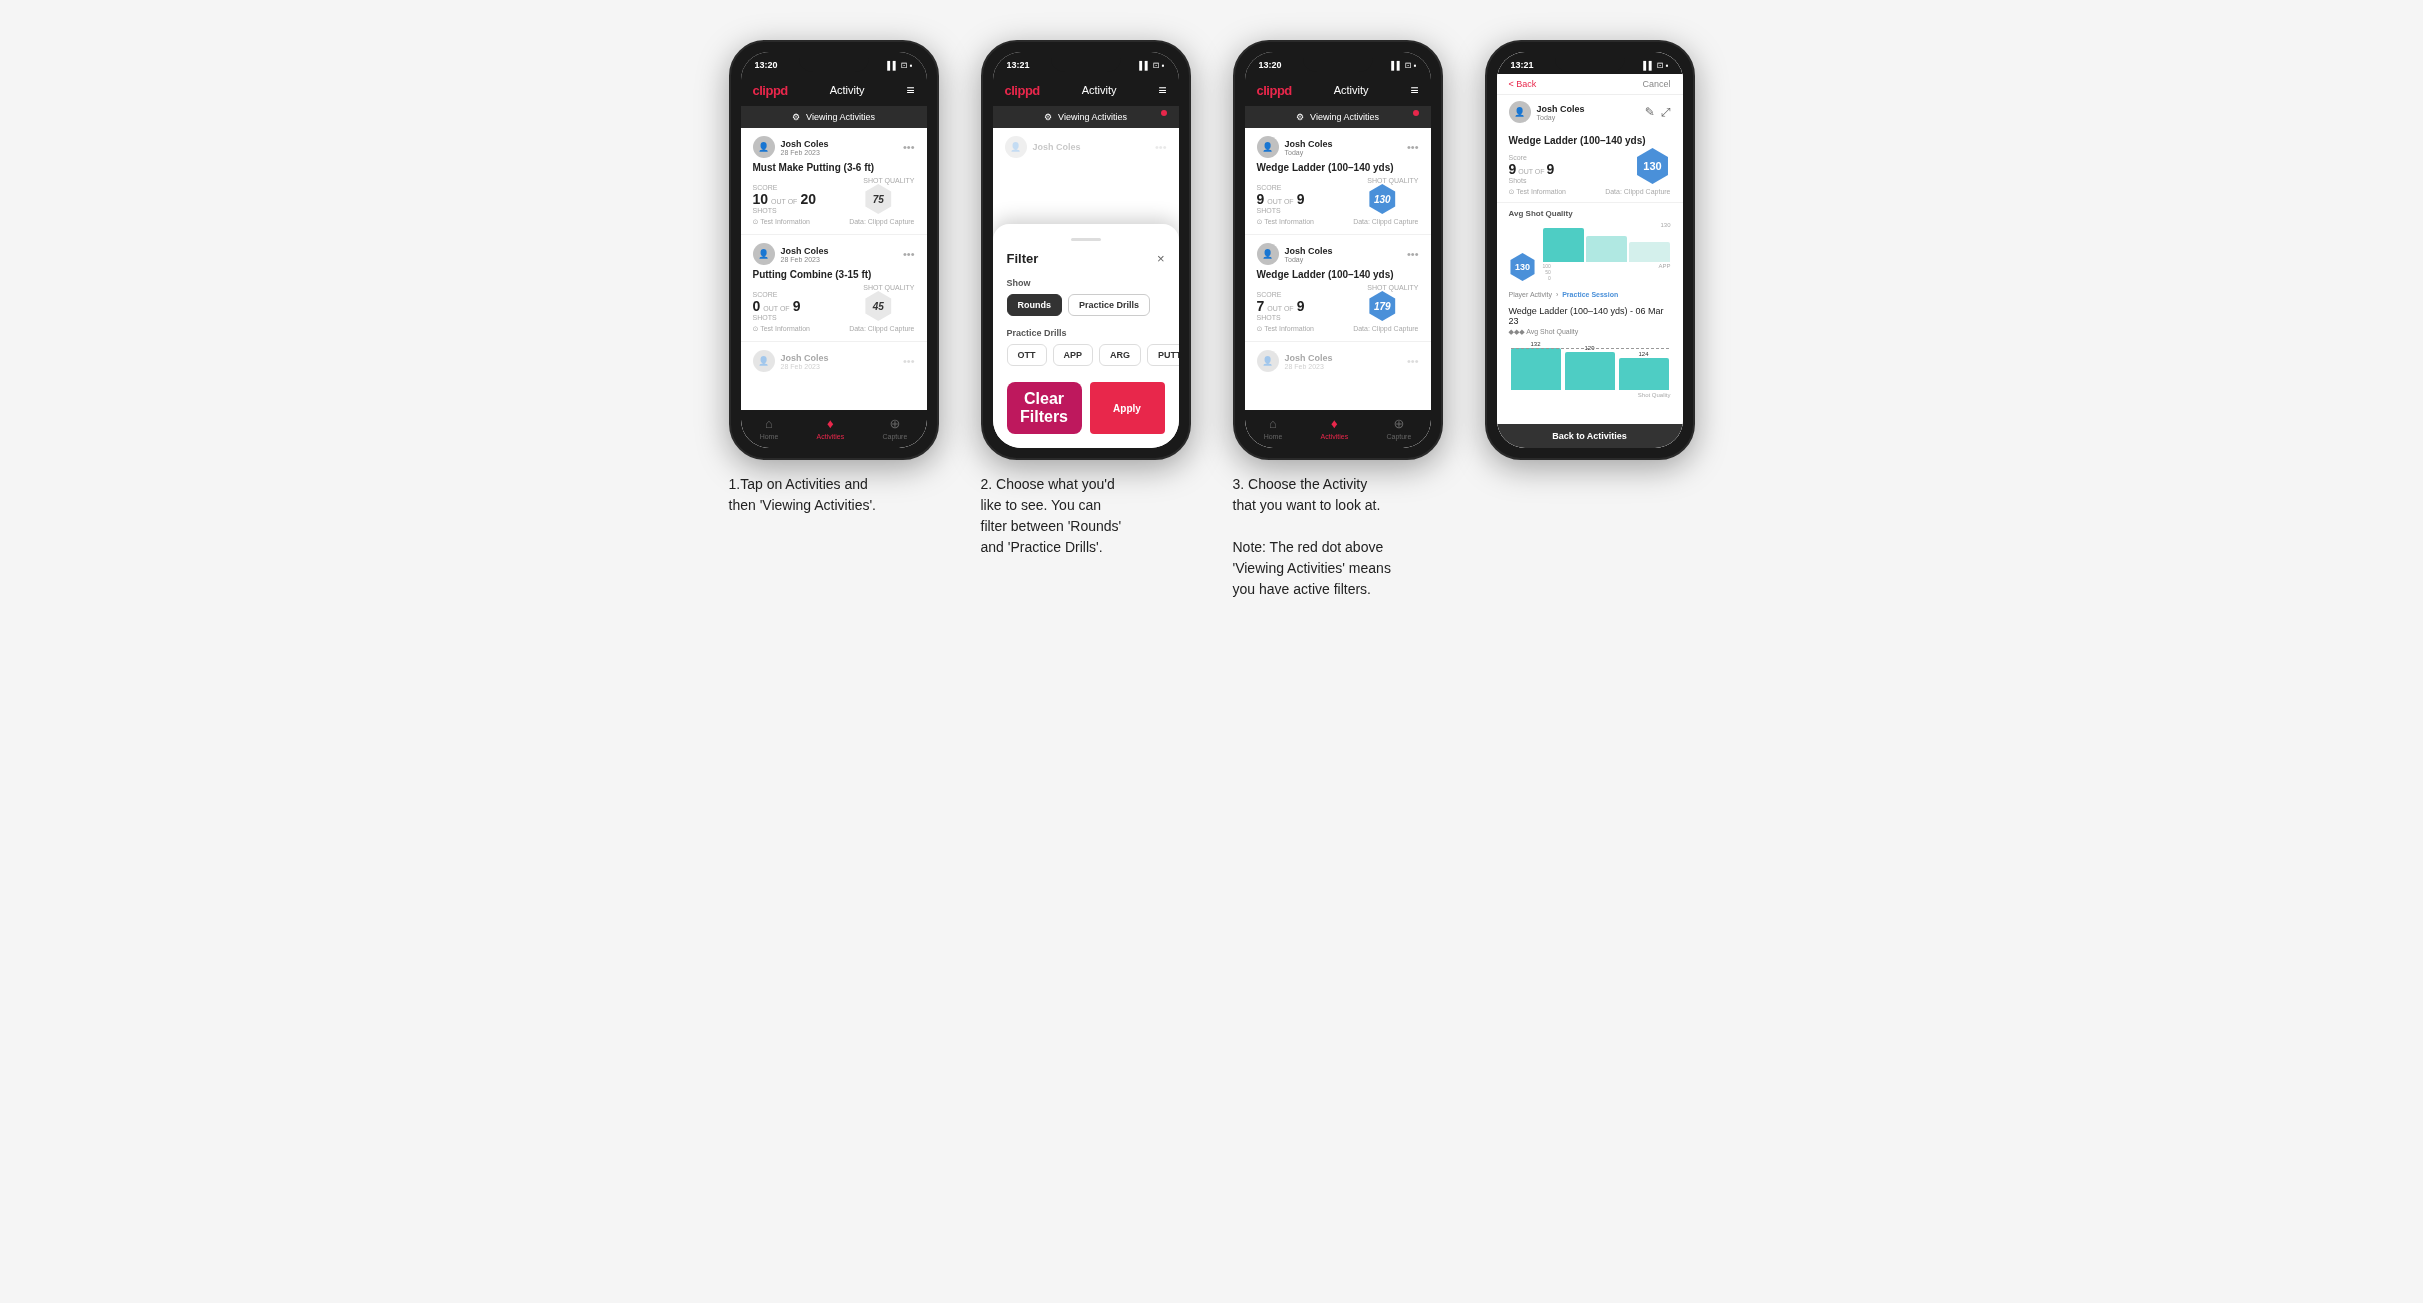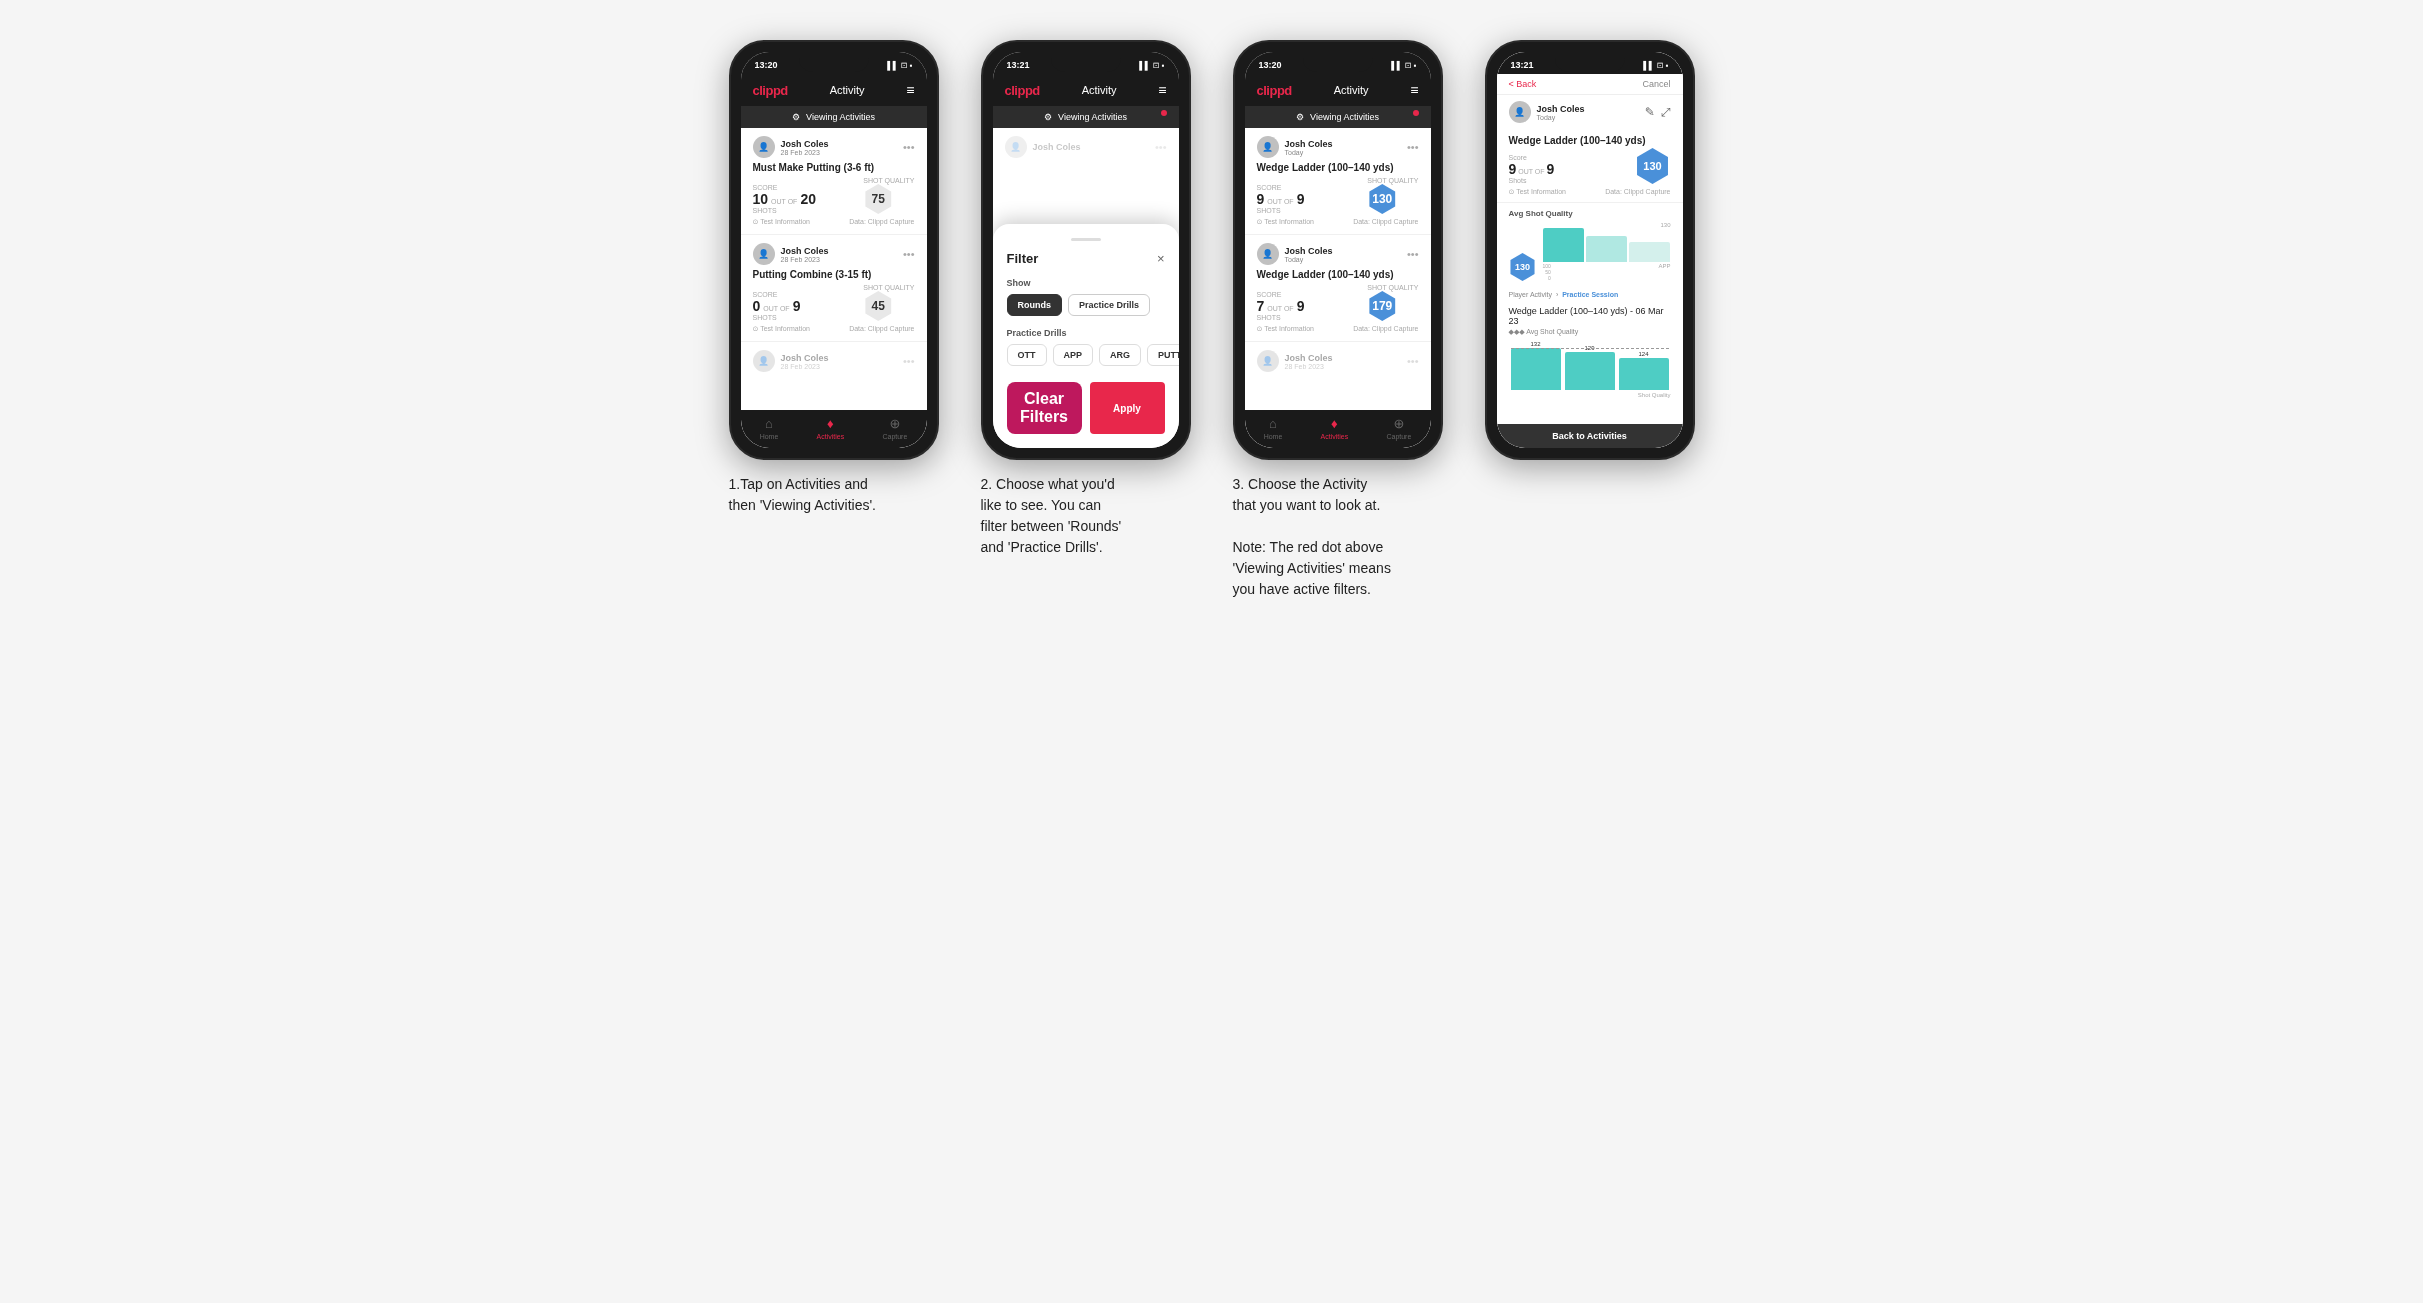--- a/index.html
+++ b/index.html
@@ -185,23 +185,24 @@
       gap: 0;
     }
     .shot-quality-hex {
       width: 30px;
       height: 30px;
       background: #e8e8e8;
       clip-path: polygon(50% 0%, 93% 25%, 93% 75%, 50% 100%, 7% 75%, 7% 25%);
       display: flex;
       align-items: center;
       justify-content: center;
-      font-size: 12px;
+      font-size: 10px;
       font-weight: 700;
       color: #333;
+      font-style: italic;
     }
     .shot-quality-hex.blue {
       background: #4a90d9;
       color: #fff;
     }
     .card-footer {
       display: flex;
       justify-content: space-between;
       margin-top: 4px;
     }

